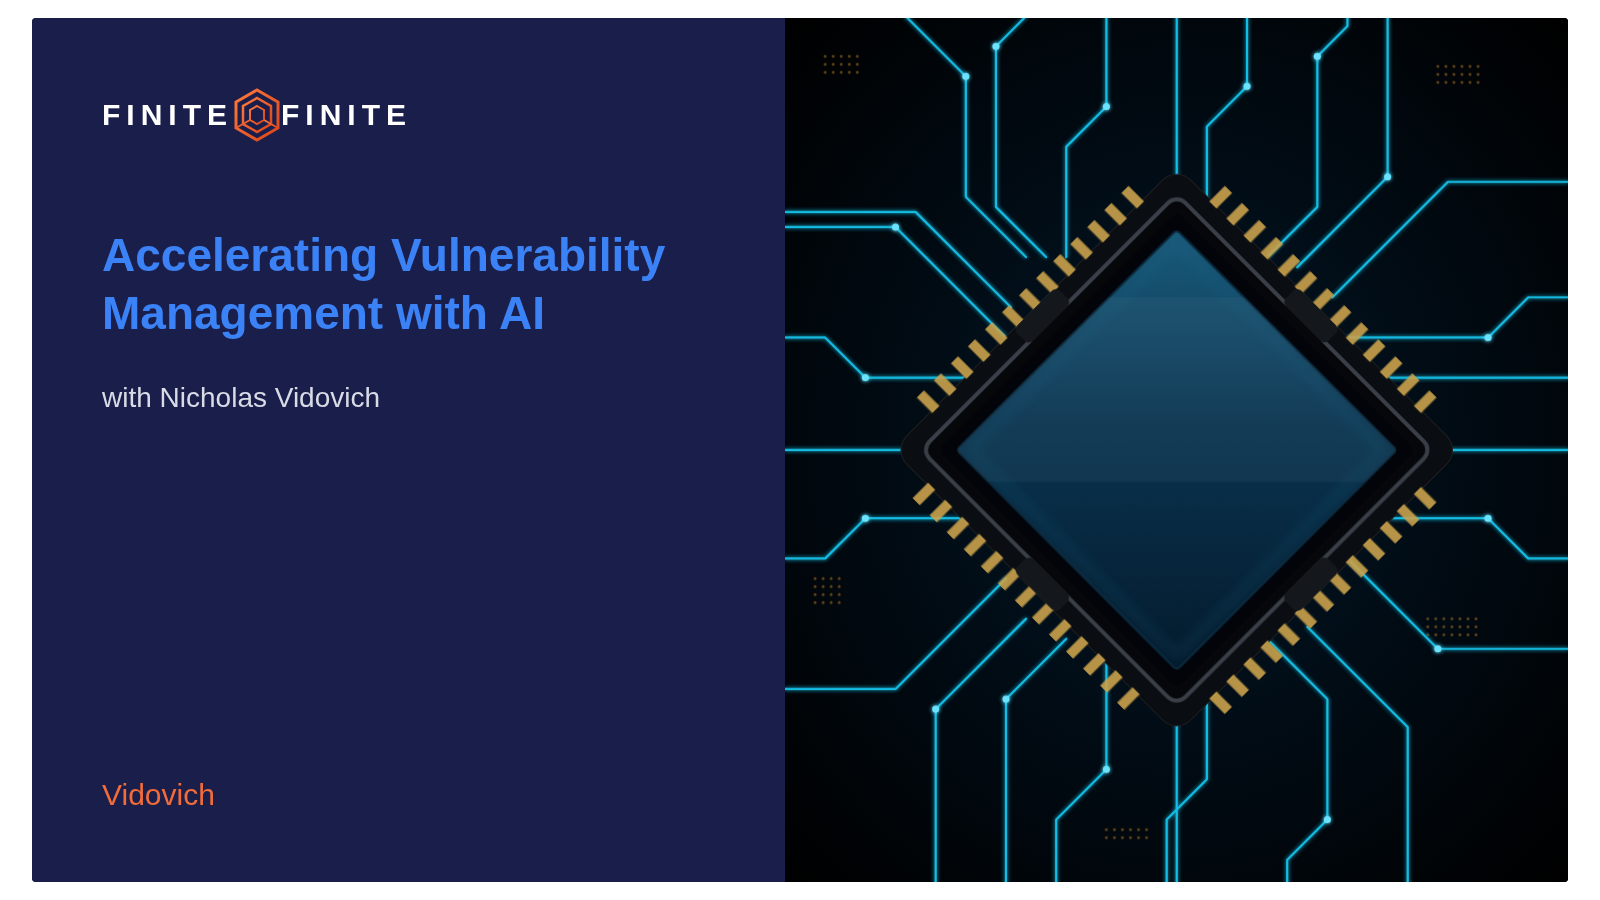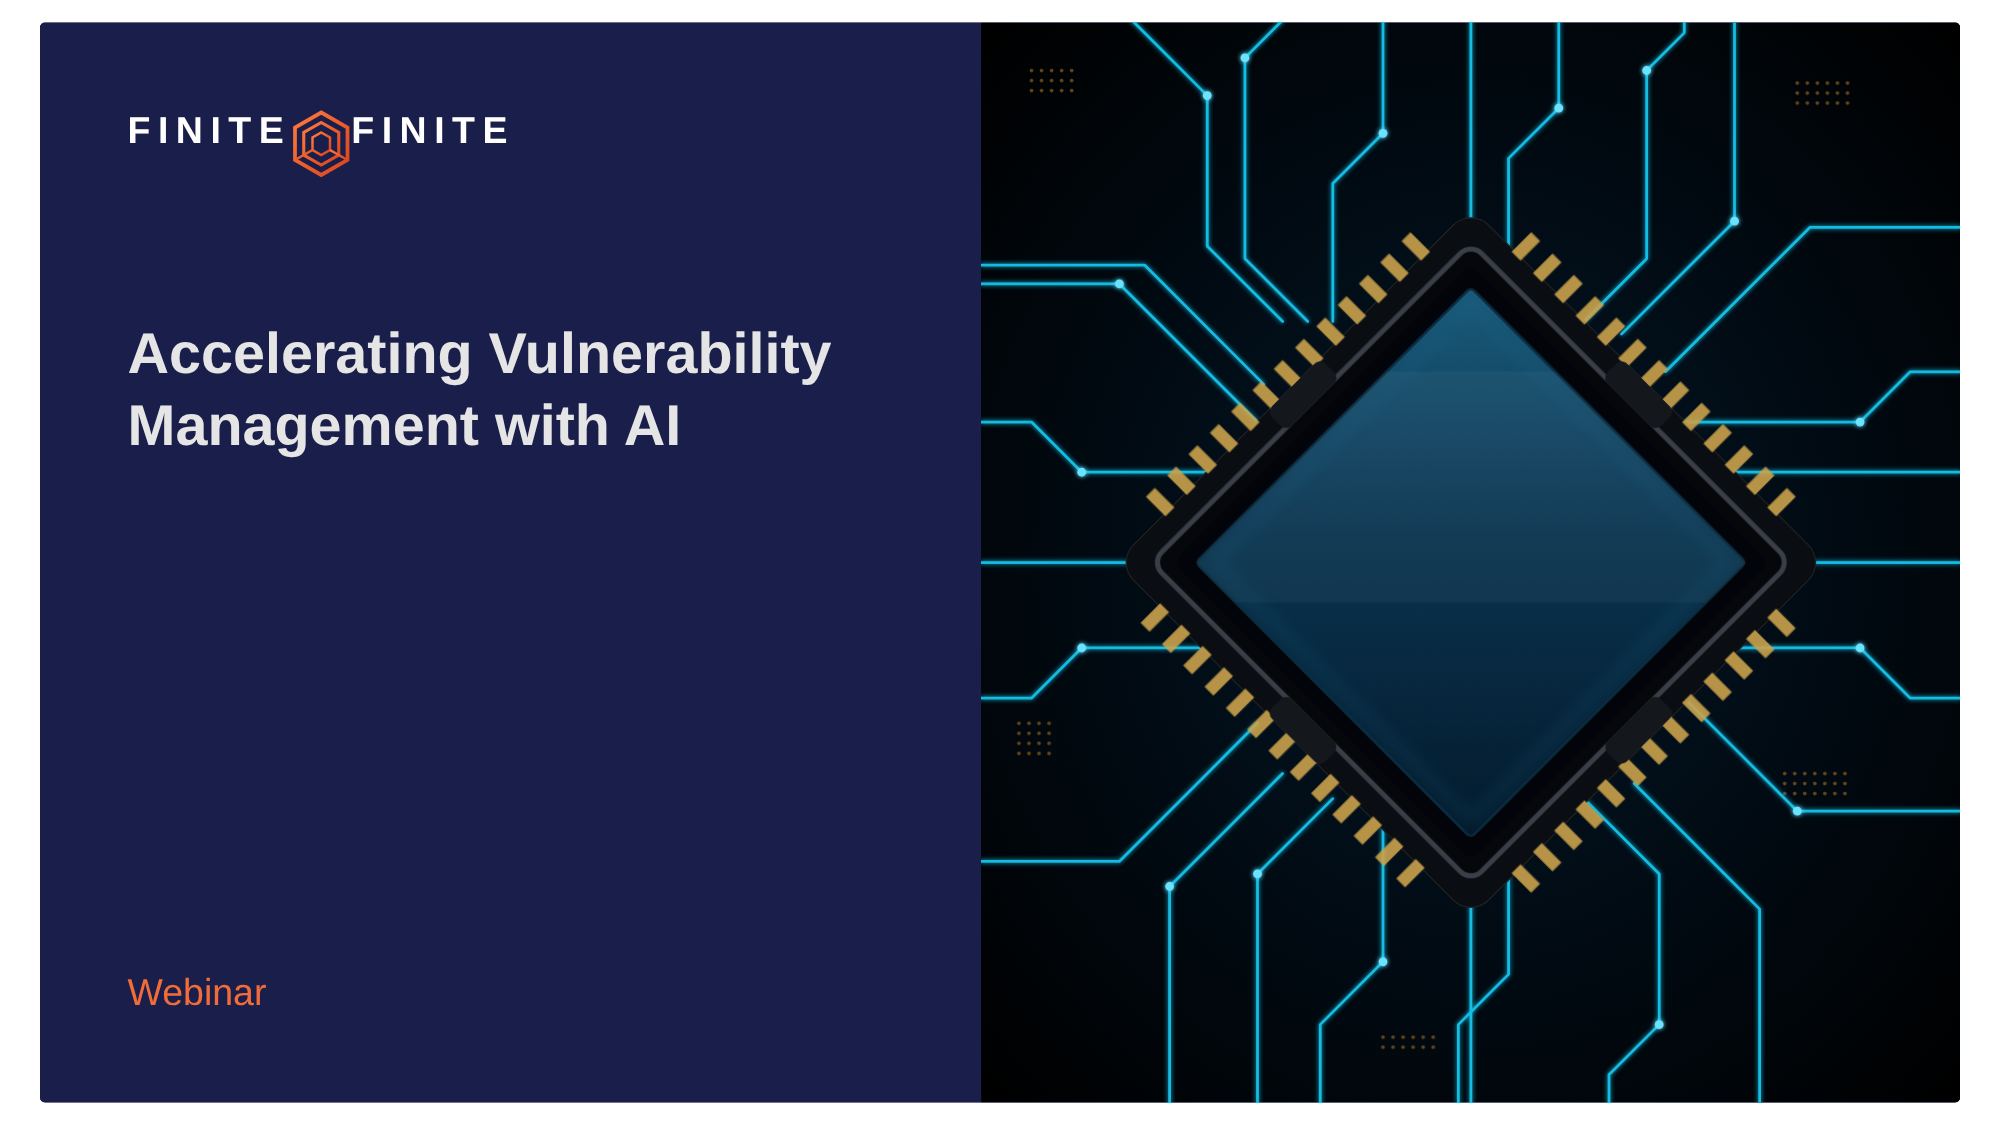--- a/index.html
+++ b/index.html
@@ -23,35 +23,35 @@
   }
   .left {
     width: 49%;
     background: #1a1e4a;
     padding: 70px 60px 60px 70px;
     display: flex;
     flex-direction: column;
   }
   .logo-row {
     display: flex;
-    align-items: flex-start;
+    align-items: center;
   }
   .logo-text {
     color: #ffffff;
     font-size: 30px;
     font-weight: 600;
     letter-spacing: 6px;
   }
   .logo-icon svg { display: block; }
   .title {
-    color: #e5e5e5;
+    color: #3b82f6;
     font-size: 46px;
     font-weight: 600;
     line-height: 1.25;
-    margin-top: 112px;
+    margin-top: 85px;
   }
   .subtitle {
     color: #d9dbe6;
     font-size: 28px;
     font-weight: 400;
     margin-top: 40px;
   }
   .category {
     color: #f26c3a;
     font-size: 30px;
@@ -92,21 +92,22 @@
           <polygon points="24,18 31,22 31,32 24,36 17,32 17,22" fill="none" stroke="url(#lg)" stroke-width="2"></polygon>
           <line x1="24" y1="2" x2="24" y2="18" stroke="url(#lg)" stroke-width="2"></line>
           <line x1="3" y1="40" x2="17" y2="32" stroke="url(#lg)" stroke-width="2"></line>
           <line x1="45" y1="40" x2="31" y2="32" stroke="url(#lg)" stroke-width="2"></line>
         </svg>
       </span>
       <span class="logo-text">FINITE</span>
     </div>
 
     <h1 class="title">Accelerating Vulnerability Management with AI</h1>
-    <p class="category">Webinar</p>
+    <p class="subtitle">with Nicholas Vidovich</p>
+    <p class="category">Vidovich</p>
   </div>
 
   <div class="right">
     <svg viewBox="0 0 780 864" preserveAspectRatio="xMidYMid slice">
       <defs>
         <radialGradient id="bgGlow" cx="50%" cy="50%" r="70%">
           <stop offset="0%" stop-color="#031828"></stop>
           <stop offset="55%" stop-color="#010a12"></stop>
           <stop offset="100%" stop-color="#000000"></stop>
         </radialGradient>

